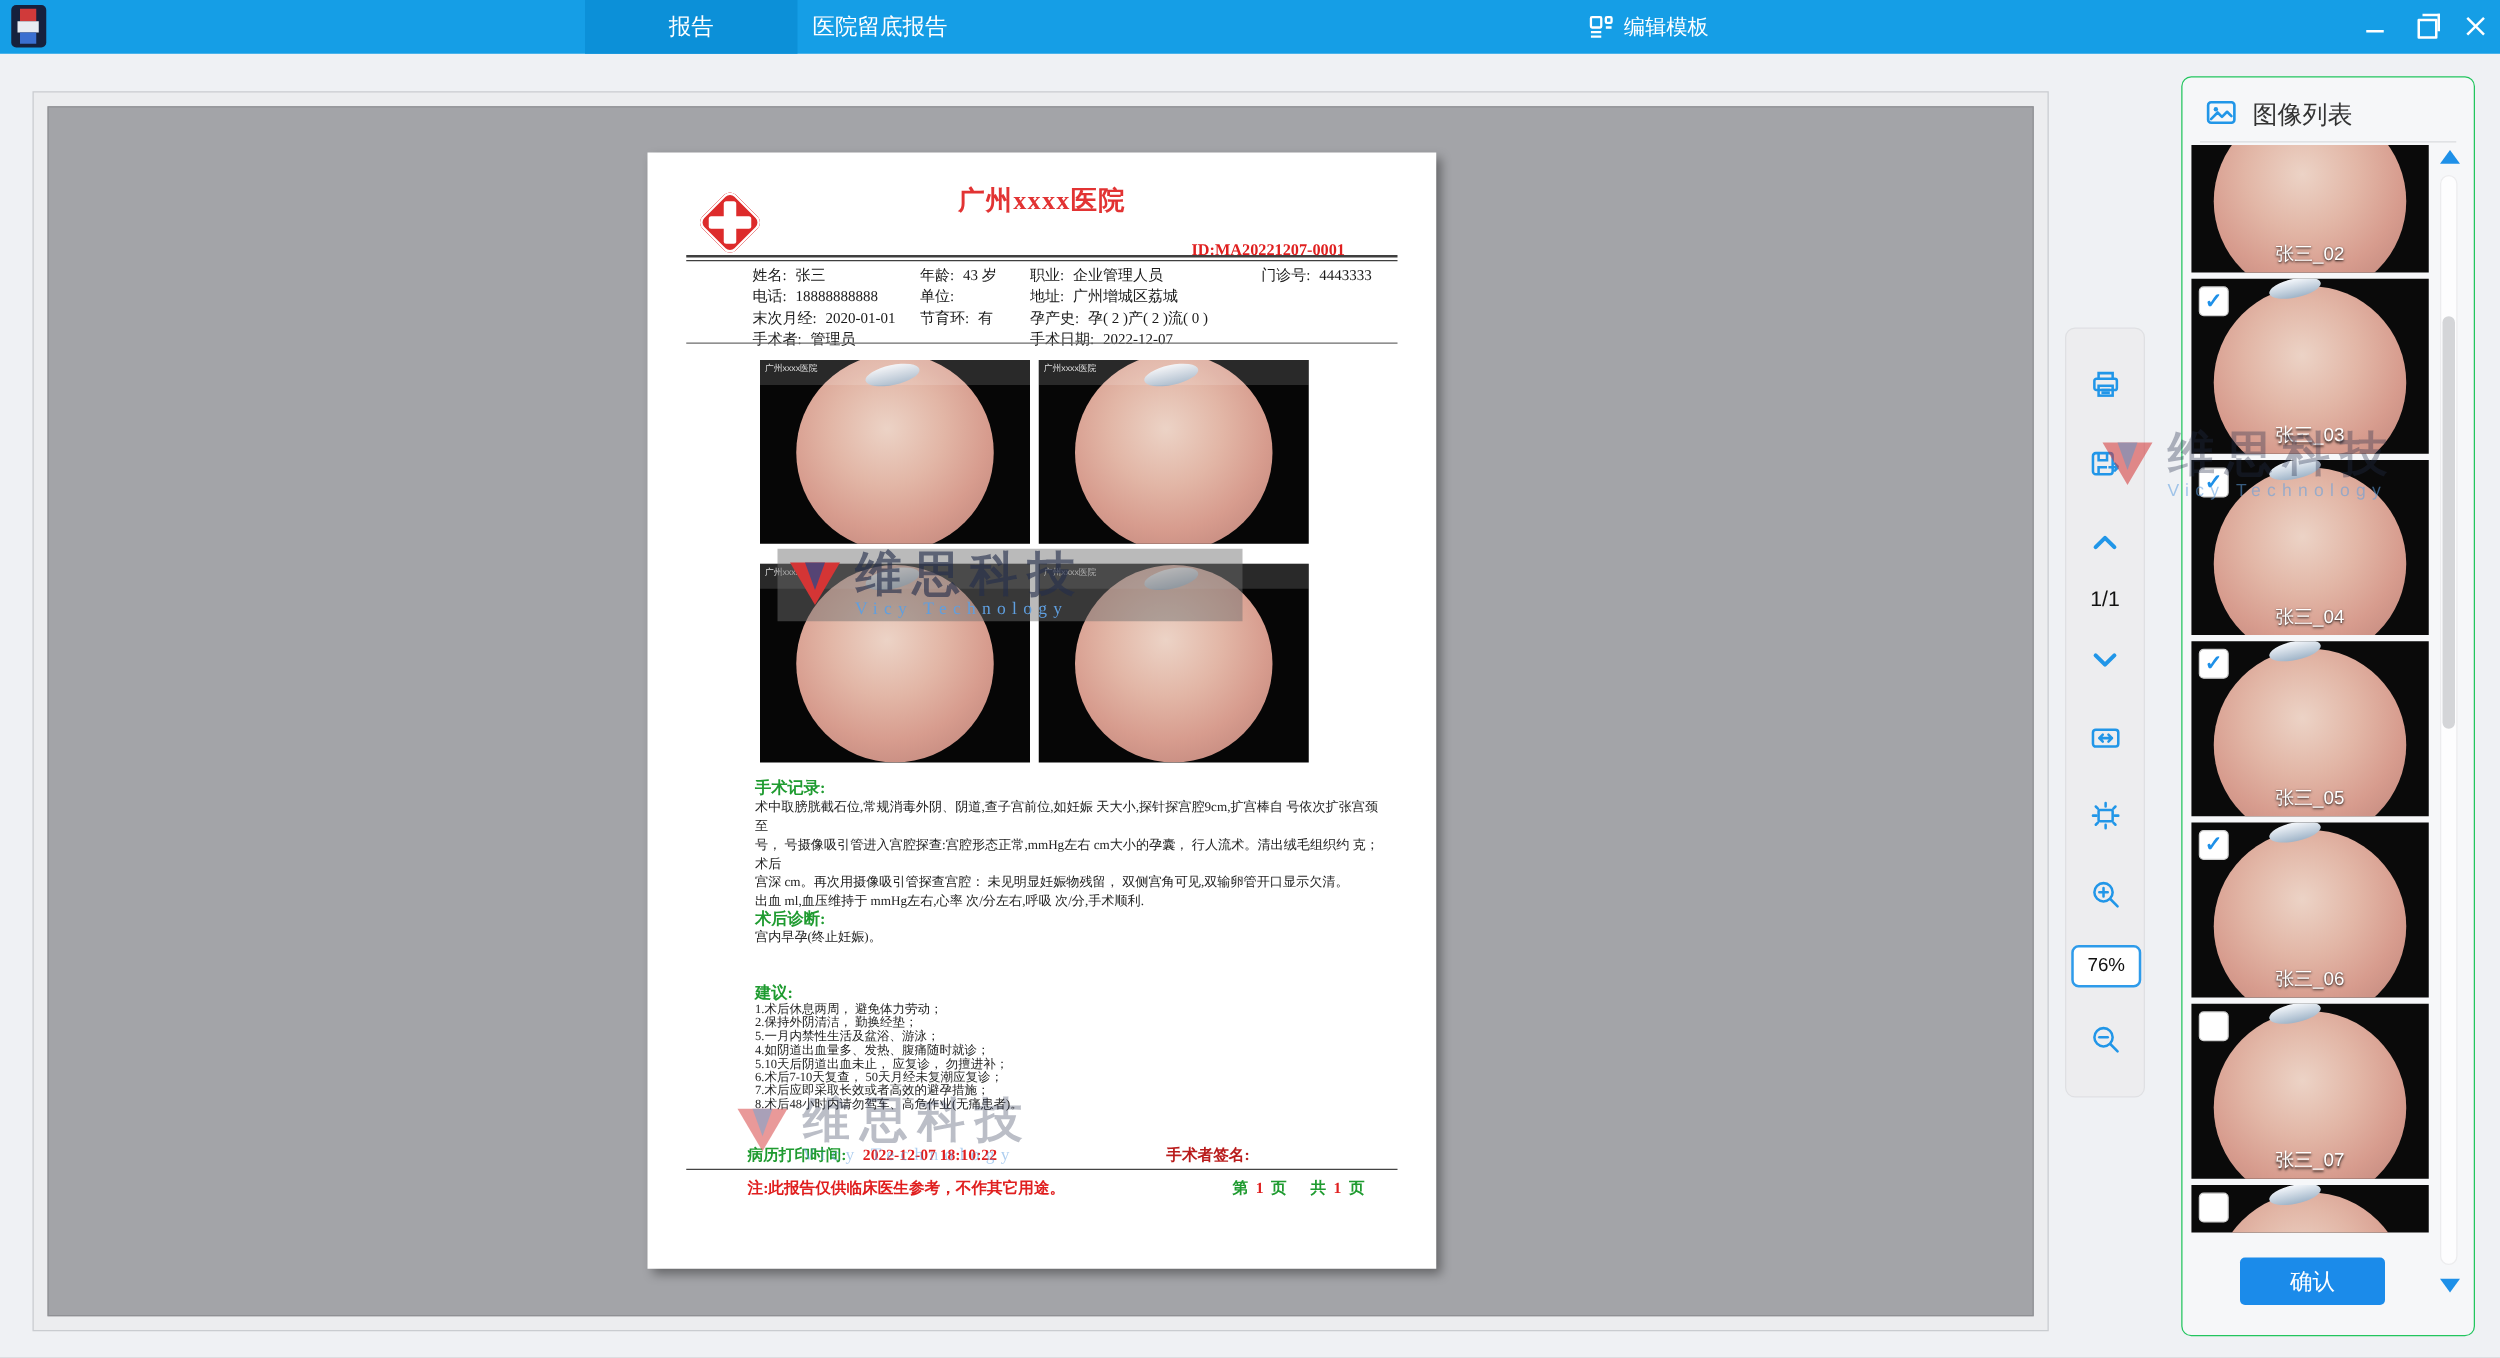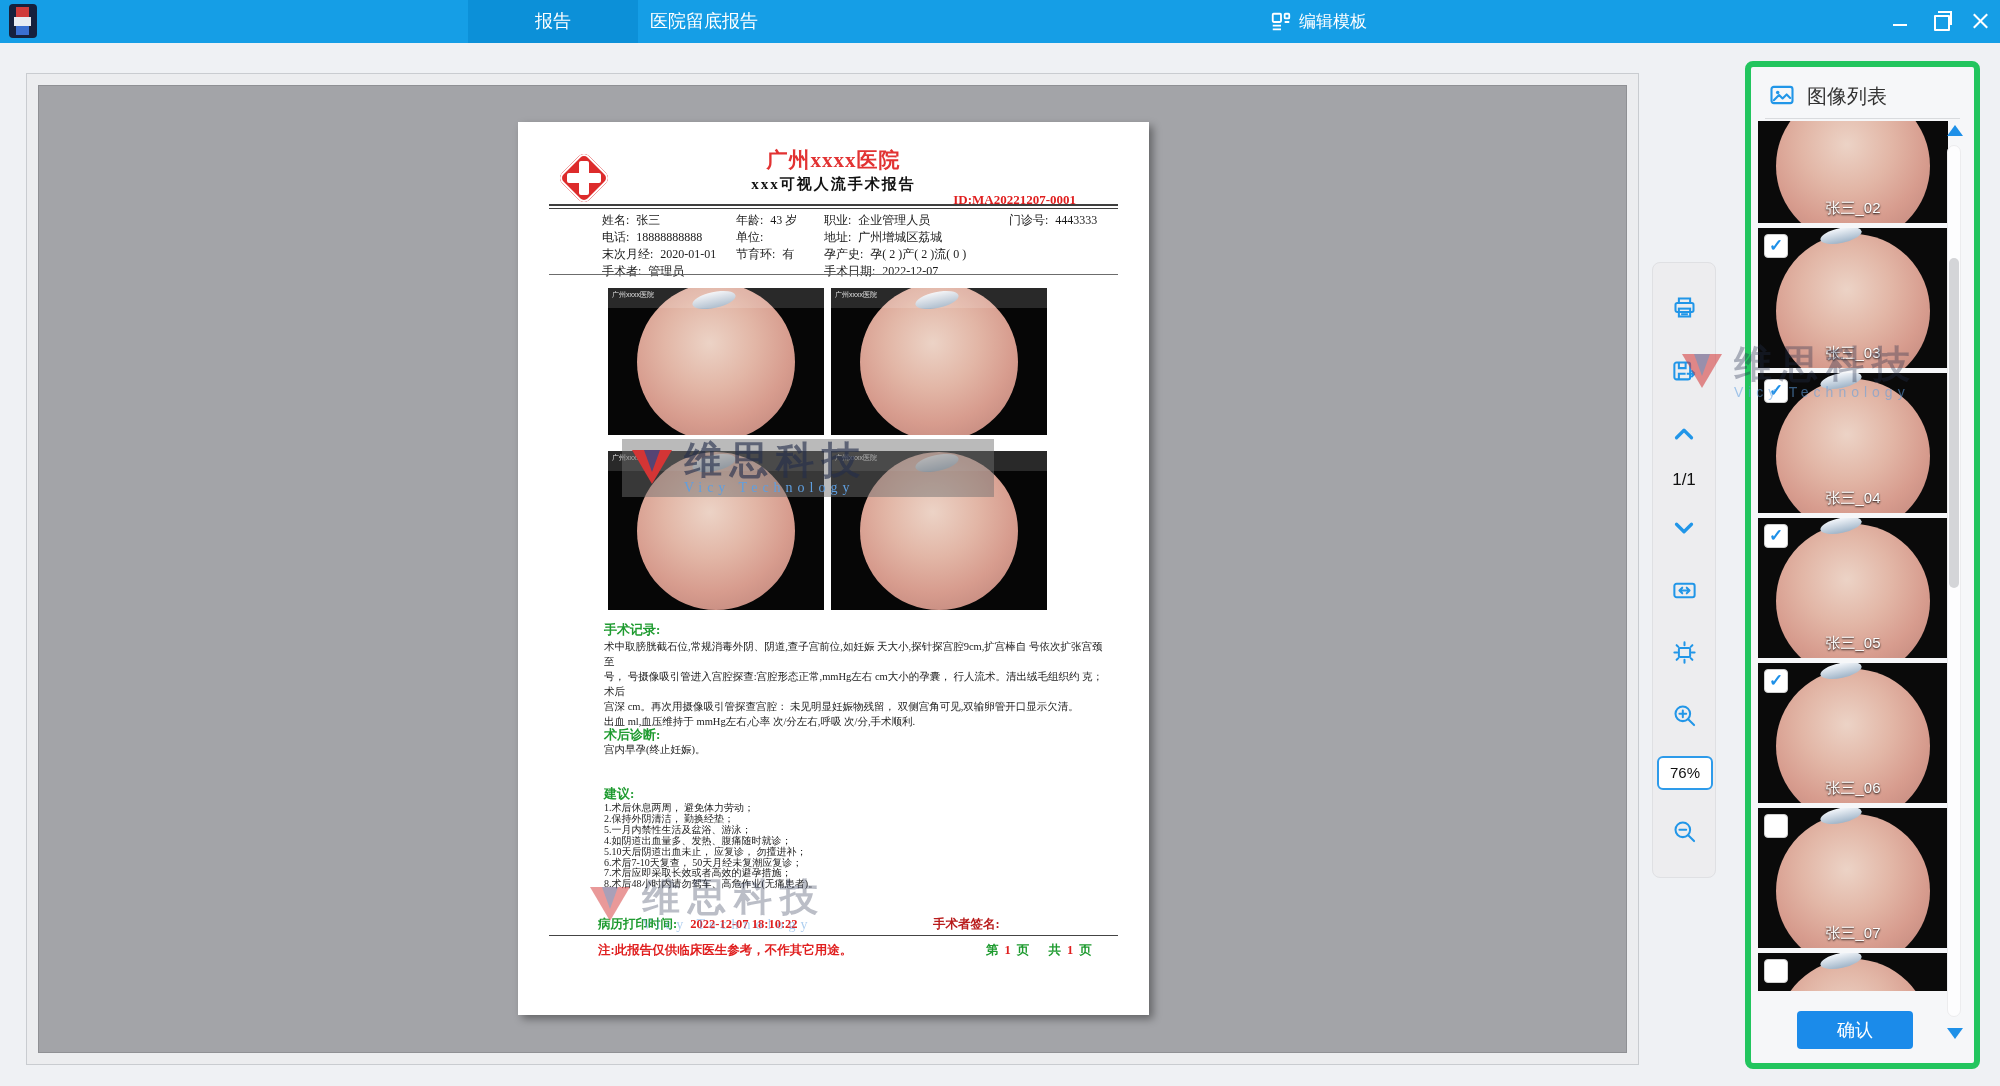--- a/index.html
+++ b/index.html
@@ -95,21 +95,21 @@
 
   
   .toolstrip { position:absolute; left:1652px; top:262px; width:64px; height:616px; background:#ededef; border:1px solid #dfe0e3; border-radius:8px; z-index:10; }
   .tool-btn { position:absolute; left:50%; transform:translateX(-50%); width:40px; height:40px; display:flex; align-items:center; justify-content:center; color:#2196e8; }
   .tb-print { top:24px; } .tb-save { top:88px; } .tb-up { top:151px; } .tb-down { top:245px; }
   .tb-fitw { top:307px; } .tb-fits { top:369px; } .tb-zin { top:432px; } .tb-zout { top:548px; }
   .tool-page { position:absolute; left:0; top:207px; width:100%; text-align:center; font-size:17px; color:#111; }
   .zoom-badge { position:absolute; left:4px; top:493px; width:56px; height:34px; background:#fff; border:2px solid #2e9bea; border-radius:6px; text-align:center; line-height:30px; font-size:15px; color:#111; }
 
   
-  .panel { position:absolute; left:1745px; top:61px; width:235px; height:1008px; background:#f6f7f9; border:6px solid #22c55e; border-radius:8px; z-index:5; }
+  .panel { position:absolute; left:1745px; top:61px; width:235px; height:1008px; background:#f6f7f9; border:1px solid #22c55e; border-radius:8px; z-index:5; }
   .p-header { position:absolute; left:0; top:10px; width:100%; height:40px; }
   .p-header svg { position:absolute; left:17px; top:4px; }
   .p-title { position:absolute; left:56px; top:6px; font-size:20px; color:#333; }
   .p-underline { position:absolute; left:14px; right:14px; top:51px; border-top:1px solid #d9dbde; }
   .list-viewport { position:absolute; left:7px; top:54px; width:192px; height:870px; overflow:hidden; }
   .thumb { position:relative; width:190px; height:140px; margin:0 0 5px 0; background:#0a0a0a; overflow:hidden; }
   .list-viewport .thumb:nth-of-type(1) { margin-top:-38px; }
   .t-circle { position:absolute; left:18px; top:6px; width:154px; height:154px; border-radius:50%;
     background:radial-gradient(circle at 46% 36%, #ecd3c6 0%, #e2b6a6 35%, #d79c8e 62%, #c48a7f 85%, #b37c73 100%); }
   .t-nail { position:absolute; left:62px; top:0px; width:42px; height:15px; border-radius:50%; background:linear-gradient(180deg,#f4f7fb,#9fb4c8); transform:rotate(-12deg); }
@@ -156,21 +156,20 @@
   <div class="main-frame">
     <div class="viewport">
 
       <div class="page">
         <div class="logo">
           <div class="diamond"></div>
             <div class="cross-v"></div>
             <div class="cross-h"></div>
         </div>
         <div class="doc-hospital">广州xxxx医院</div>
-        <div class="doc-title">xxx可视人流手术报告</div>
         <div class="doc-id">ID:MA20221207-0001</div>
         <div class="rule-double"></div>
 
         <div class="patient">
           <div class="prow">
 
           <span class="pfield"><span class="plabel">姓名:</span><span class="pvalue">张三</span></span>
               <span class="pfield"><span class="plabel">年龄:</span><span class="pvalue">43 岁</span></span>
               <span class="pfield"><span class="plabel">职业:</span><span class="pvalue">企业管理人员</span></span>
               <span class="pfield"><span class="plabel">门诊号:</span><span class="pvalue">4443333</span></span>

